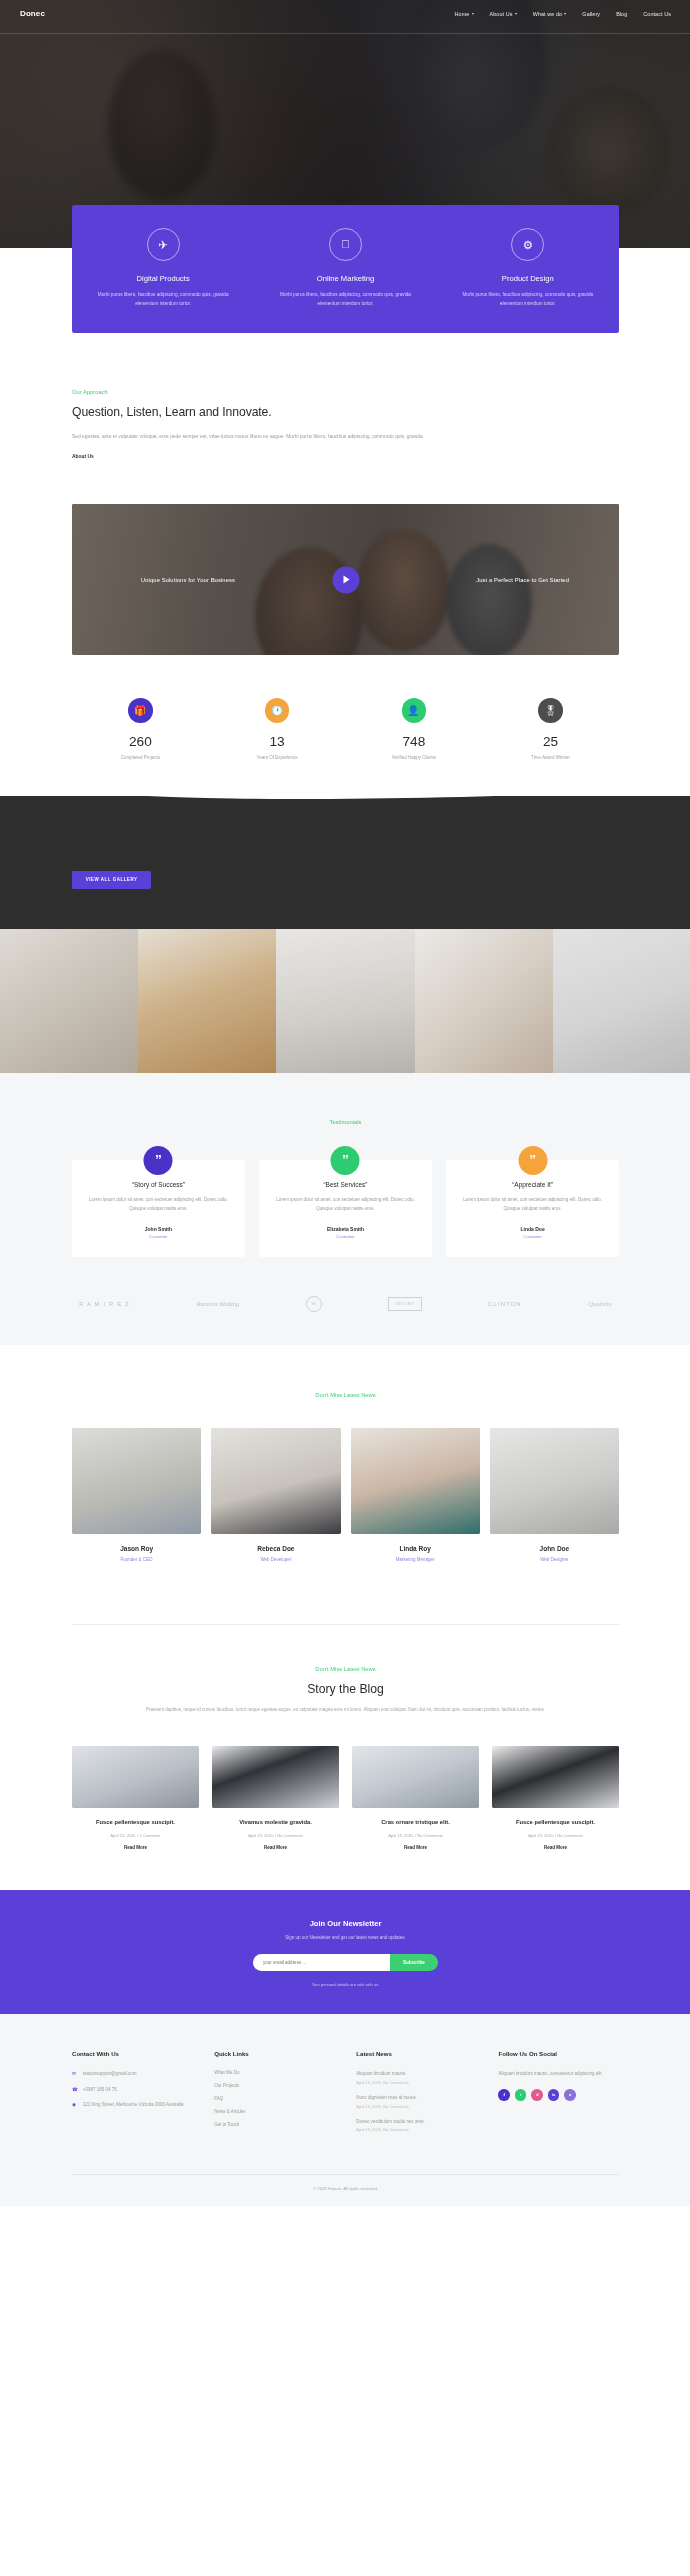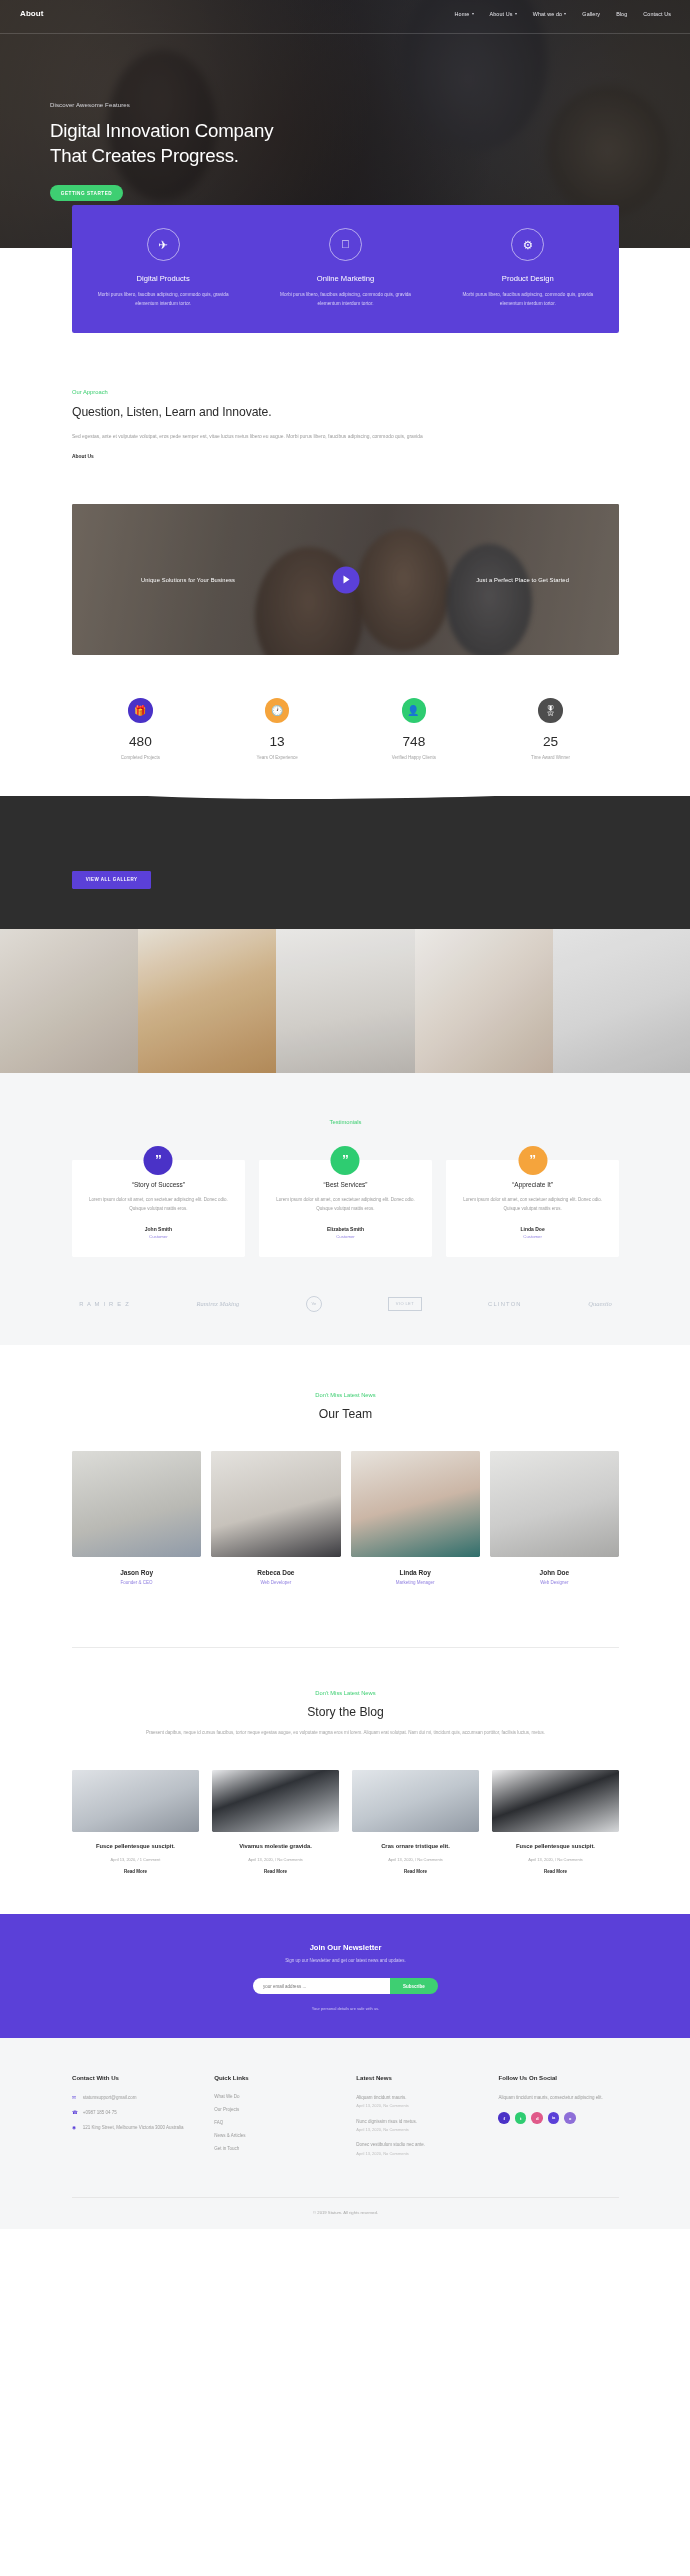--- a/index.html
+++ b/index.html
@@ -175,47 +175,39 @@
 <body>
 
 <section class="hero">
   <div class="hero-bg">
     <span class="hero-fig f1"></span>
       <span class="hero-fig f2"></span>
       <span class="hero-fig f3"></span>
   </div>
   <div class="navline"></div>
   <div class="topbar">
-    <div class="brand">About</div>
+    <div class="brand">Donec</div>
     <nav class="nav">
       <a href="#">
           <span>Home</span>
           <i class="caret"></i>
         </a>
       <a href="#">
           <span>About Us</span>
           <i class="caret"></i>
         </a>
       <a href="#">
           <span>What we do</span>
           <i class="caret"></i>
         </a>
       <a href="#">Gallery</a>
       <a href="#">Blog</a>
       <a href="#">Contact Us</a>
     </nav>
   </div>
-  <div class="hero-copy">
-    <div class="hero-sub">Discover Awesome Features</div>
-    <h1 class="hero-h1">
-      <span>Digital Innovation Company</span><br>
-      <span>That Creates Progress.</span>
-    </h1>
-    <a class="btn-green" href="#">GETTING STARTED</a>
-  </div>
 </section>
 
 <section class="features">
   <div class="feat">
     <div class="feat-ico">✈</div>
     <h3>Digital Products</h3>
     <p>Morbi purus libero, faucibus adipiscing, commodo quis, gravida elementum interdum tortor.</p>
   </div>
   <div class="feat">
     <div class="feat-ico">⎕</div>
@@ -248,21 +240,21 @@
   <div class="play">
       <i></i>
     </div>
   <div class="vcap r">Just a Perfect Place to Get Started</div>
 </section>
 
 <section class="wrap">
   <div class="counters">
     <div class="cnt">
       <div class="cnt-ico" style="background:#4a32c7">🎁</div>
-      <div class="cnt-num">480</div>
+      <div class="cnt-num">260</div>
       <div class="cnt-lbl">Completed Projects</div>
     </div>
     <div class="cnt">
       <div class="cnt-ico" style="background:#f5a43c">🕐</div>
       <div class="cnt-num">13</div>
       <div class="cnt-lbl">Years Of Experience</div>
     </div>
     <div class="cnt">
       <div class="cnt-ico" style="background:#2ecc71">👤</div>
       <div class="cnt-num">748</div>
@@ -325,21 +317,20 @@
       <div class="clogo box">VIO LET</div>
       <div class="clogo">CLINTON</div>
       <div class="clogo script">Quaestio</div>
     </div>
   </div>
 </section>
 
 <section class="wrap team">
   <div class="center">
     <div class="eyebrow">Don't Miss Latest News</div>
-    <h2 class="sec-h2">Our Team</h2>
   </div>
   <div class="tmgrid">
     <div class="tm">
       <div class="tm-photo p1"></div>
       <h4>Jason Roy</h4>
       <span>Founder &amp; CEO</span>
     </div>
     <div class="tm">
       <div class="tm-photo p2"></div>
       <h4>Rebeca Doe</h4>

